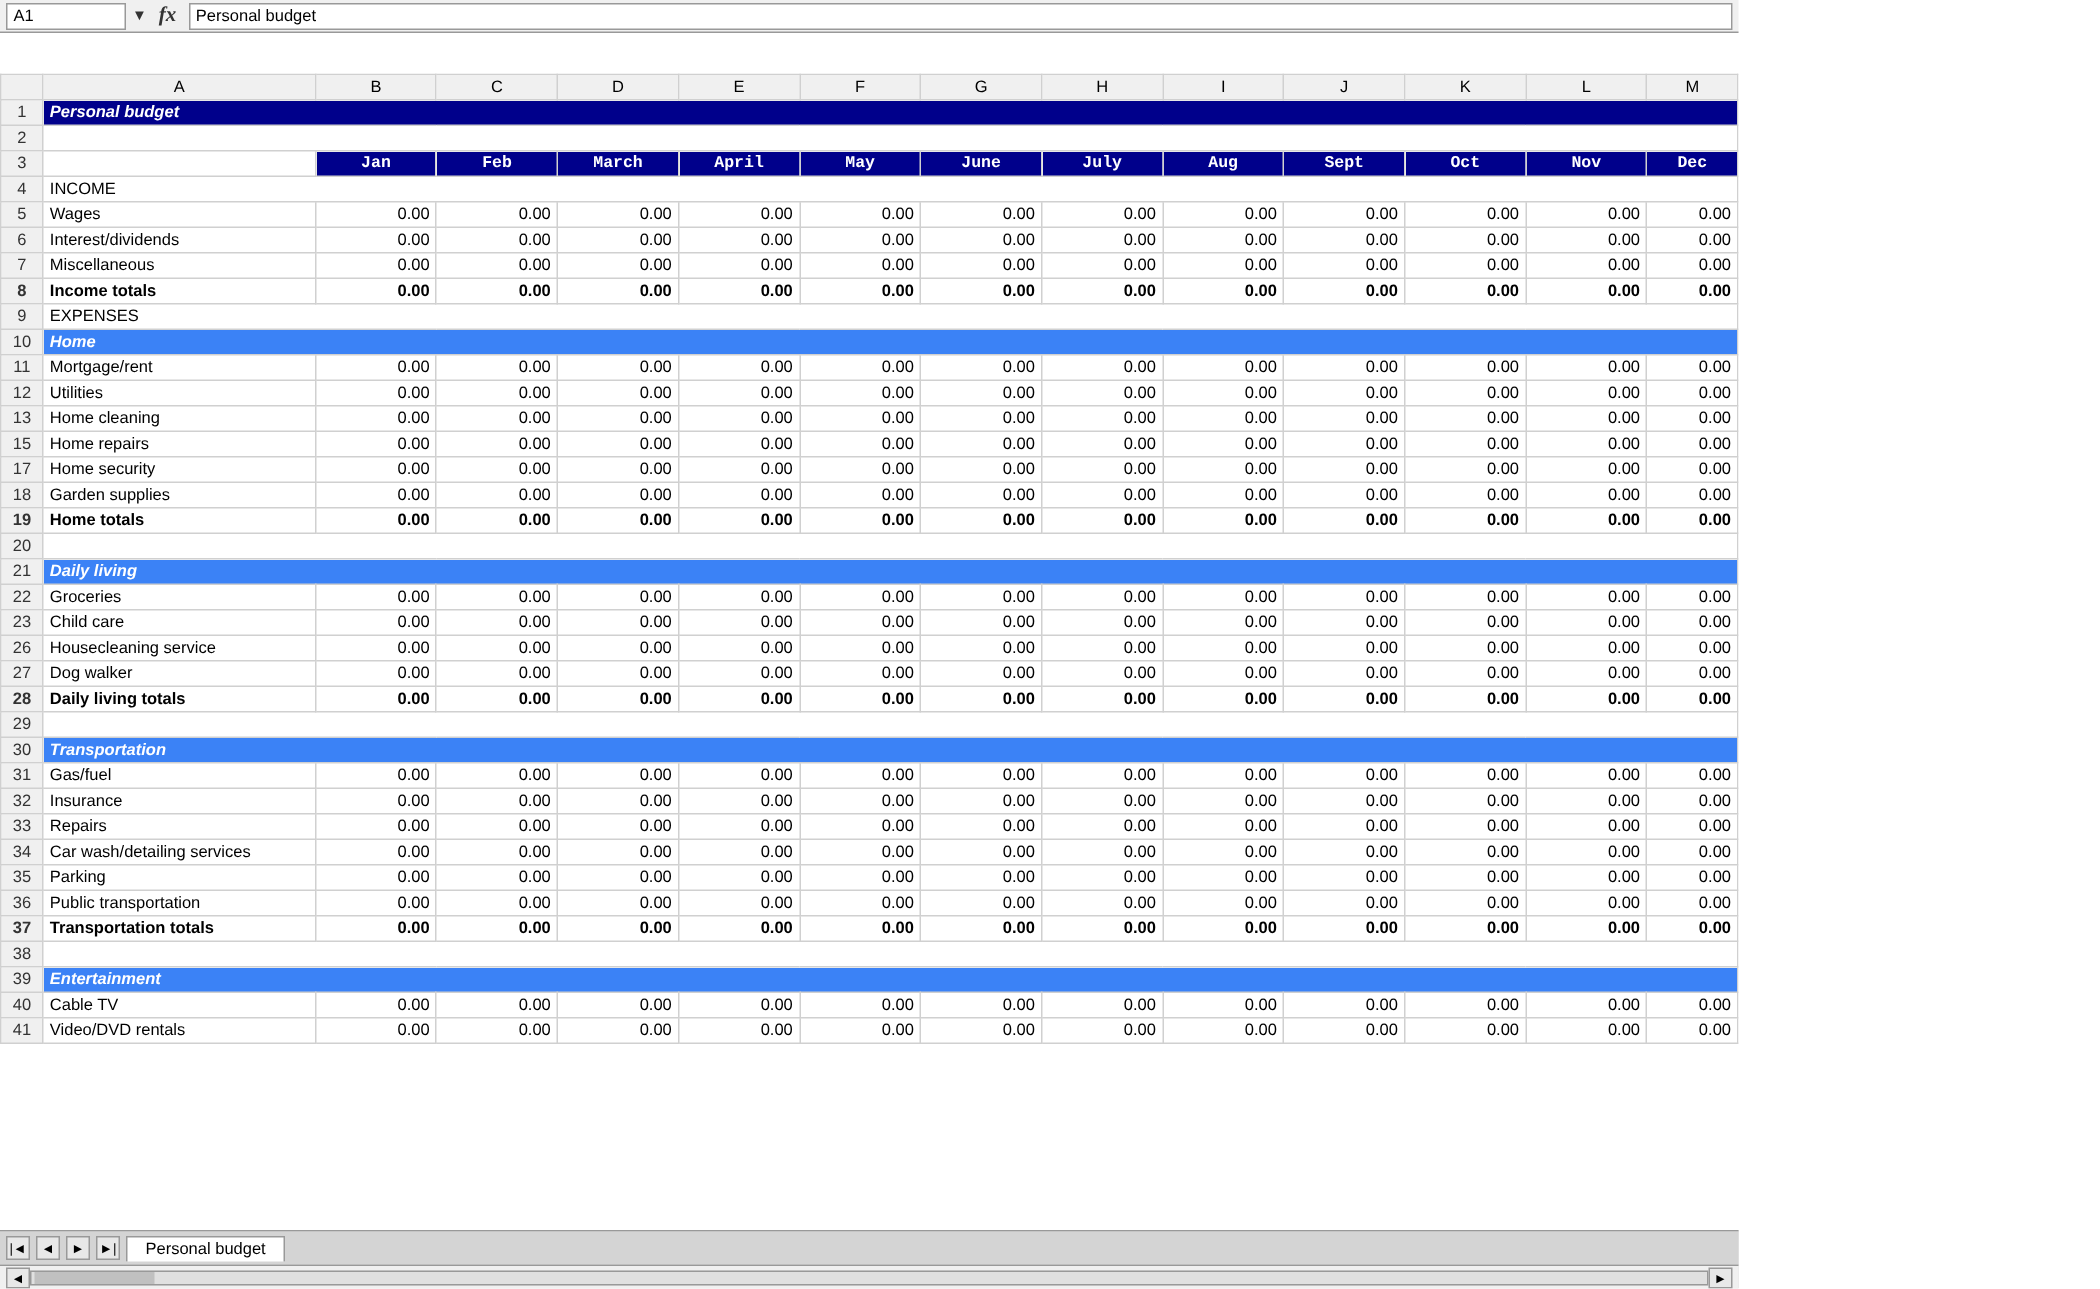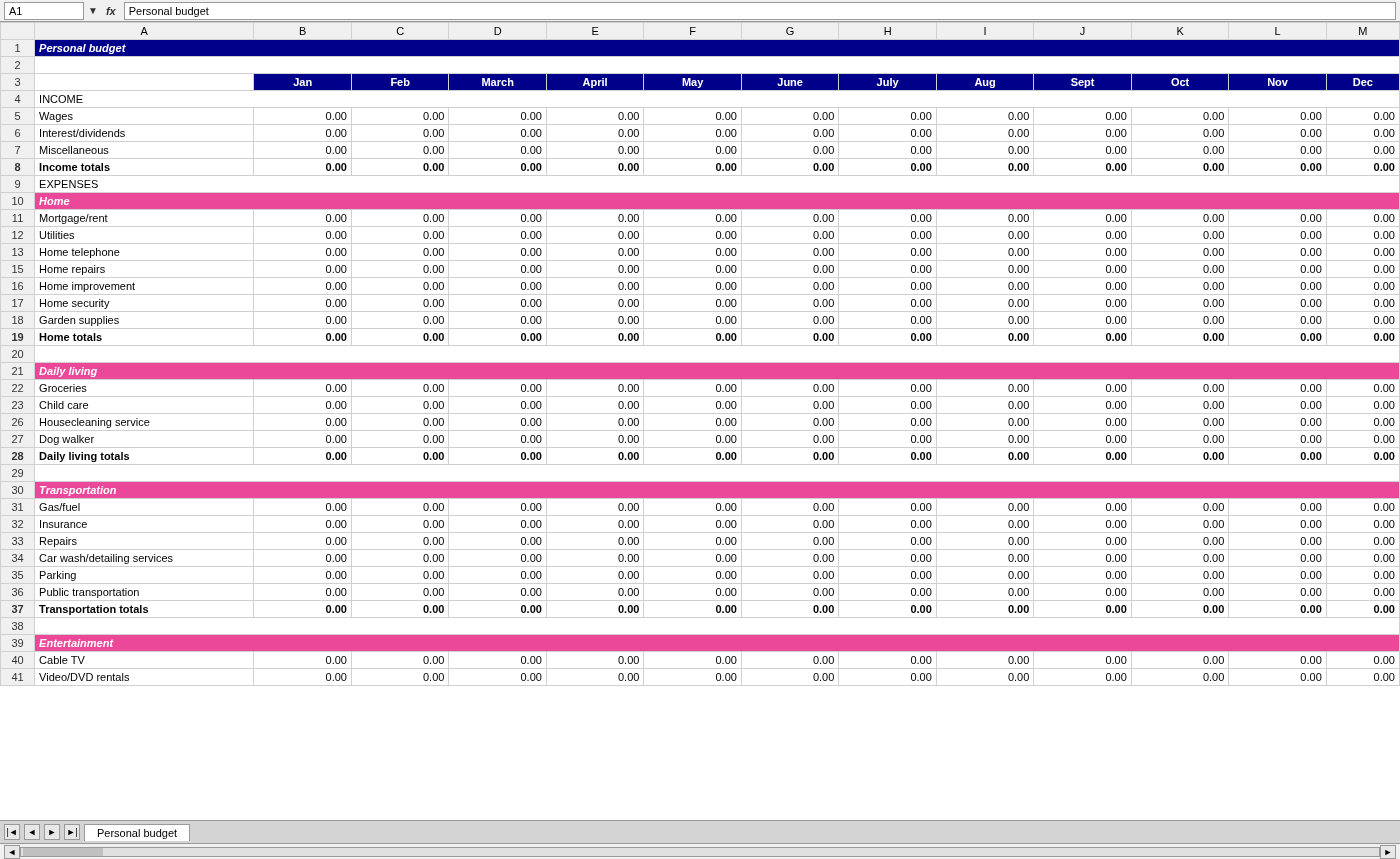--- a/index.html
+++ b/index.html
@@ -1,30 +1,30 @@
 <!DOCTYPE html>
 <html><head>
   <meta charset="utf-8">
   <style>
     * { margin: 0; padding: 0; box-sizing: border-box; }
     body { font-family: Arial, sans-serif; font-size: 11px; background: #fff; overflow: hidden; }
 
-    .app-container { width: 1400px; height: 859px; display: flex; flex-direction: column; background: #fff; }
+    .app-container { width: 1159px; height: 859px; display: flex; flex-direction: column; background: #fff; gap: 27px; }
 
     
     .formula-bar {
       display: flex; align-items: center; height: 22px; background: #f0f0f0;
       border-bottom: 1px solid #999; padding: 0 4px; gap: 4px;
     }
     .cell-ref-box {
       width: 80px; height: 18px; border: 1px solid #999; background: #fff;
       font-size: 11px; padding: 0 4px; display: flex; align-items: center;
     }
     .formula-arrow { font-size: 10px; color: #333; }
-    .fx-icon { font-size: 11px; color: #333; font-style: italic; font-weight: bold; padding: 0 4px; }
+    .fx-icon { font-size: 14px; color: #333; font-style: italic; font-weight: bold; padding: 0 4px; font-family: Liberation Serif, serif; }
     .formula-input {
       flex: 1; height: 18px; border: 1px solid #999; background: #fff;
       font-size: 11px; padding: 0 4px; display: flex; align-items: center;
     }
 
     table.grid {
       border-collapse: collapse; width: 100%; table-layout: fixed;
     }
 
     table.grid th, table.grid td {
@@ -45,26 +45,26 @@
     }
 
     
     .title-cell {
       background: #00008B; color: #fff; font-size: 20px; font-weight: bold;
       font-style: italic; padding: 4px 8px;
     }
 
     
     .month-header {
-      background: #00008B; color: #fff; text-align: center; font-weight: bold; font-size: 11px;
+      background: #00008B; color: #fff; text-align: center; font-weight: bold; font-size: 11px; font-family: Liberation Mono, monospace;
     }
 
     
     .section-header {
-      background: #ec4899; color: #fff; font-size: 13px; font-weight: bold;
+      background: #3b82f6; color: #fff; font-size: 13px; font-weight: bold;
       font-style: italic; padding: 2px 8px;
     }
 
     
     .totals-row td { font-weight: bold; }
     .totals-label { font-weight: bold; }
 
     
     .num { text-align: right; }
 
@@ -279,53 +279,37 @@
             <td class="num">0.00</td>
             <td class="num">0.00</td>
             <td class="num">0.00</td>
             <td class="num">0.00</td>
             <td class="num">0.00</td>
             <td class="num">0.00</td>
             <td class="num">0.00</td>
           </tr>
         <tr>
             <td class="row-num">13</td>
-            <td>Home telephone</td>
+            <td>Home cleaning</td>
             <td class="num">0.00</td>
             <td class="num">0.00</td>
             <td class="num">0.00</td>
             <td class="num">0.00</td>
             <td class="num">0.00</td>
             <td class="num">0.00</td>
             <td class="num">0.00</td>
             <td class="num">0.00</td>
             <td class="num">0.00</td>
             <td class="num">0.00</td>
             <td class="num">0.00</td>
             <td class="num">0.00</td>
           </tr>
         <tr>
             <td class="row-num">15</td>
             <td>Home repairs</td>
-            <td class="num">0.00</td>
-            <td class="num">0.00</td>
-            <td class="num">0.00</td>
-            <td class="num">0.00</td>
-            <td class="num">0.00</td>
-            <td class="num">0.00</td>
-            <td class="num">0.00</td>
-            <td class="num">0.00</td>
-            <td class="num">0.00</td>
-            <td class="num">0.00</td>
-            <td class="num">0.00</td>
-            <td class="num">0.00</td>
-          </tr>
-        <tr>
-            <td class="row-num">16</td>
-            <td>Home improvement</td>
             <td class="num">0.00</td>
             <td class="num">0.00</td>
             <td class="num">0.00</td>
             <td class="num">0.00</td>
             <td class="num">0.00</td>
             <td class="num">0.00</td>
             <td class="num">0.00</td>
             <td class="num">0.00</td>
             <td class="num">0.00</td>
             <td class="num">0.00</td>

